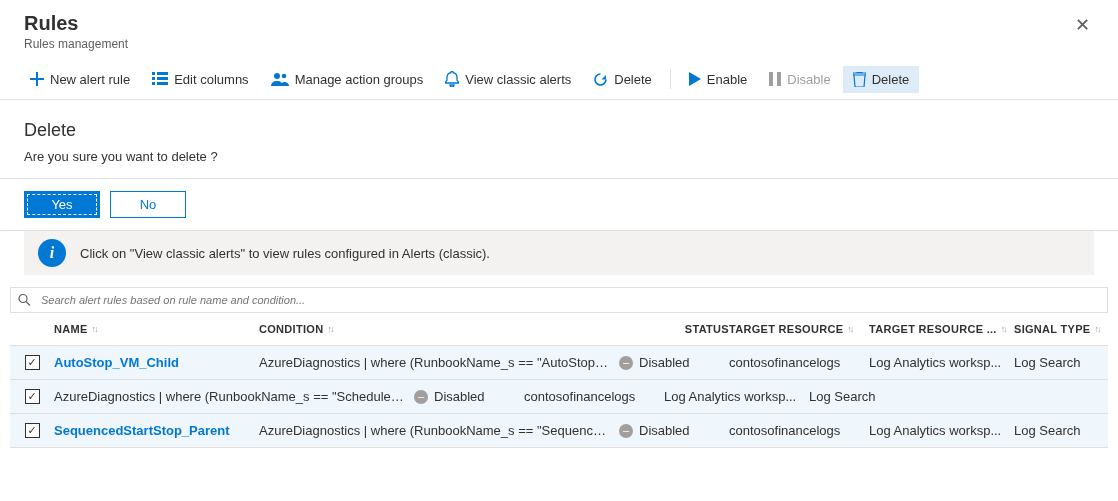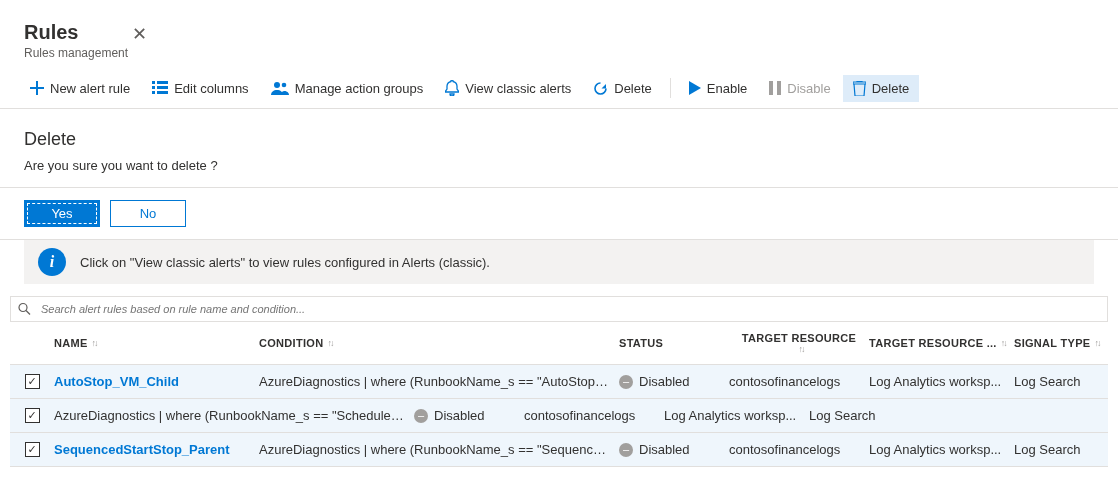--- a/index.html
+++ b/index.html
@@ -1,18 +1,18 @@
 <!DOCTYPE html>
 <html><head>
   <meta charset="utf-8">
   <style>
     * { box-sizing: border-box; margin: 0; padding: 0; }
     body { font-family: "Segoe UI", Tahoma, sans-serif; font-size: 13px; color: #323130; background: #fff; width: 1118px; }
     
-    .header { padding: 21px 24px 8px; display: flex; align-items: flex-start; }
+    .header { padding: 12px 24px 8px; display: flex; align-items: flex-start; justify-content: space-between; }
     .header-left h1 { font-size: 20px; font-weight: 600; color: #323130; }
     .header-left .subtitle { font-size: 12px; color: #605e5c; margin-top: 2px; }
     .close-x { font-size: 18px; color: #605e5c; cursor: pointer; padding: 4px; line-height: 1; }
     
     .toolbar { display: flex; align-items: center; padding: 6px 20px; gap: 2px; border-bottom: 1px solid #e1dfdd; }
     .tb-btn { display: flex; align-items: center; padding: 6px 10px; border: none; background: transparent; font-size: 13px; color: #323130; cursor: pointer; gap: 6px; }
     .tb-btn.active { background: #deecf9; }
     .tb-btn.disabled { color: #a19f9d; cursor: default; }
     .tb-btn .icn { color: #0078d4; font-size: 15px; display: inline-flex; align-items: center; justify-content: center; }
     .tb-btn.disabled .icn { color: #a19f9d; }
@@ -37,25 +37,25 @@
     .search-box .search-glyph { position: absolute; left: 8px; top: 50%; transform: translateY(-50%); color: #605e5c; font-size: 13px; }
     
     .grid-header { display: flex; align-items: center; border-bottom: 1px solid #e1dfdd; font-size: 11px; font-weight: 600; color: #323130; padding: 10px 0; text-transform: uppercase; letter-spacing: .3px; }
     .grid-row { display: flex; align-items: center; background: #eff6fc; border-bottom: 1px solid #e1dfdd; padding: 9px 0; font-size: 13px; }
     .col-check { width: 44px; display: flex; justify-content: center; }
     .col-name { width: 205px; padding-right: 10px; color: #0078d4; font-weight: 600; }
     .grid-header .col-name { color: #323130; }
     .col-cond { width: 360px; padding-right: 10px; white-space: nowrap; overflow: hidden; text-overflow: ellipsis; }
     .col-status { width: 110px; display: flex; align-items: center; gap: 6px; }
     .grid-header .col-status { display:block; }
-    .col-target { width: 140px; white-space: nowrap; overflow: hidden; text-overflow: ellipsis; flex-direction: column; }
+    .col-target { width: 140px; white-space: nowrap; overflow: hidden; text-overflow: ellipsis; }
     .col-type { width: 145px; white-space: nowrap; overflow: hidden; text-overflow: ellipsis; }
     .col-signal { width: 90px; }
     .sort-arrows { font-size: 9px; color: #a19f9d; margin-left: 4px; letter-spacing: -2px; }
-    .header-cell { display: flex; align-items: center; }
+    .header-cell { display: flex; align-items: center; text-align: right; }
     .status-dot { width: 14px; height: 14px; border-radius: 50%; background: #a19f9d; display: inline-flex; align-items: center; justify-content: center; color: #fff; font-size: 11px; line-height: 1; flex-shrink: 0; }
     .chk { width: 15px; height: 15px; border: 1px solid #323130; display: inline-flex; align-items: center; justify-content: center; font-size: 11px; color: #323130; background: #fff; }
     .chk.checked::after { content: "✓"; }
     svg { display: block; }
   </style>
 </head>
 <body>
 
 <div class="header">
   <div class="header-left">

